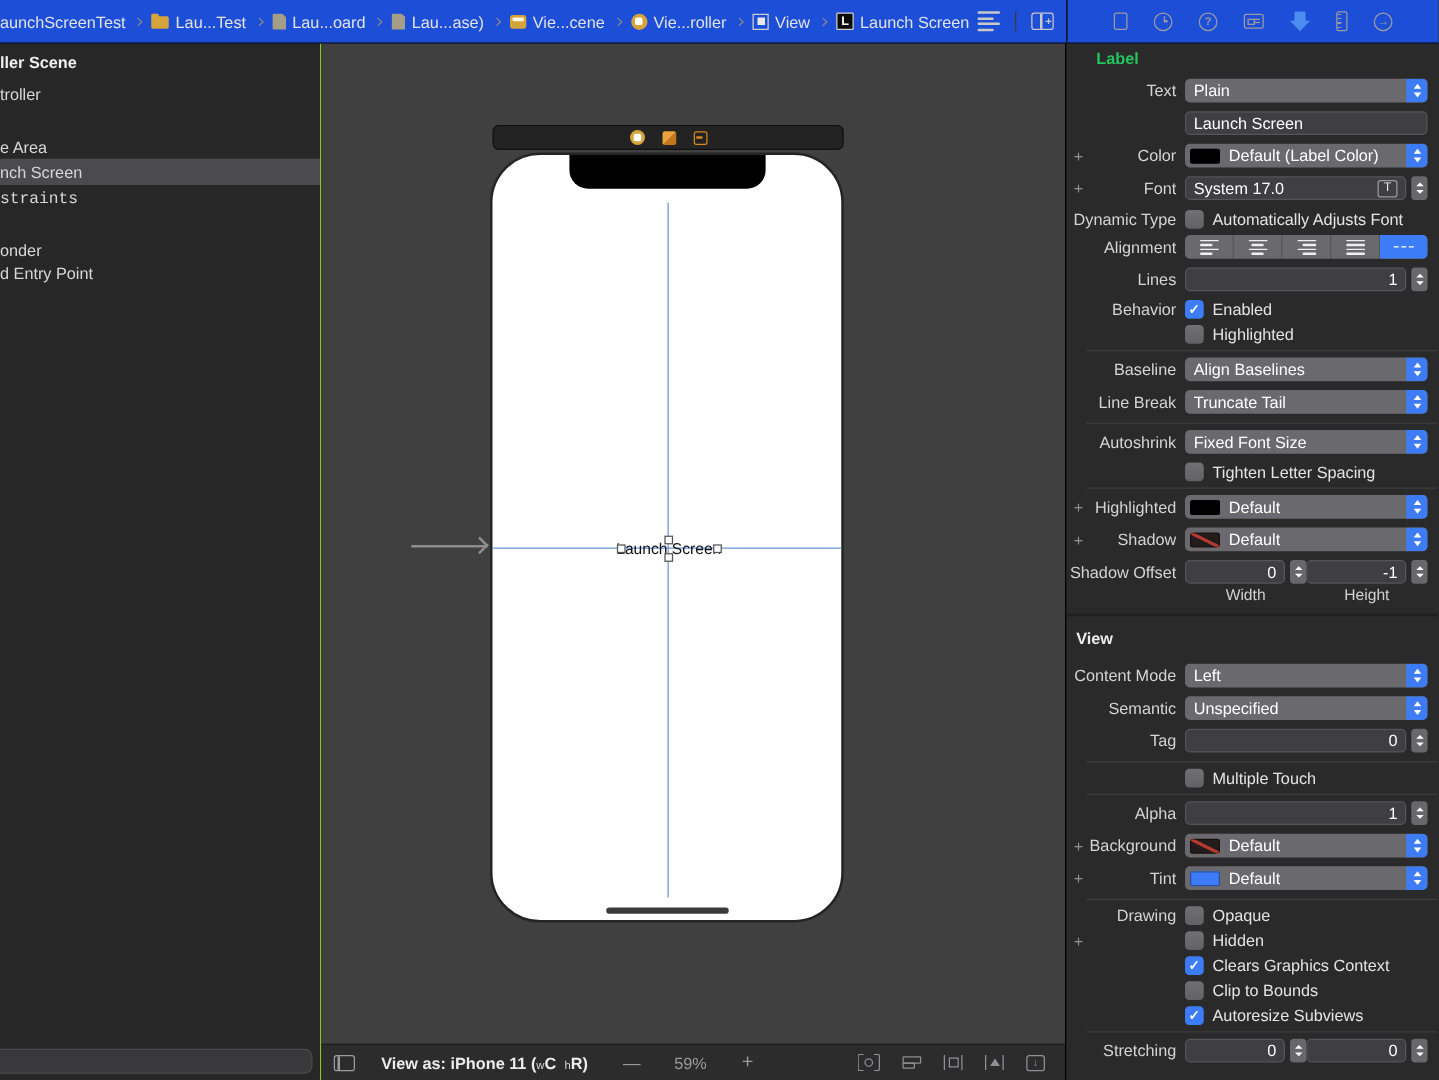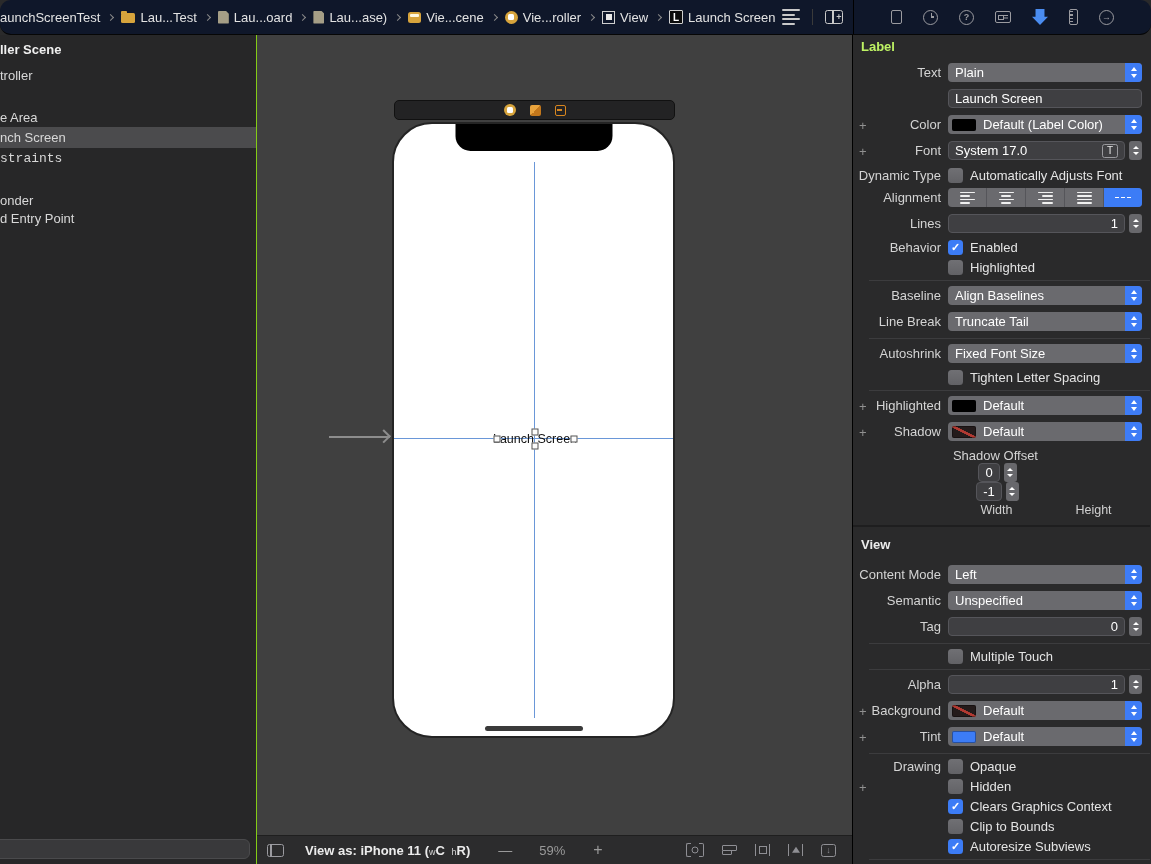--- a/index.html
+++ b/index.html
@@ -1,20 +1,20 @@
 <!DOCTYPE html>
 <html><head>
 <meta charset="utf-8">
 <style>
   * { box-sizing: border-box; }
   html,body { margin:0; padding:0; background:#2a2a2b; }
   body { width:1151px; height:864px; overflow:hidden; font-family:"Liberation Sans",sans-serif; -webkit-font-smoothing:antialiased; }
 
   
-  .topbar { height:35px; display:flex; background:#0f172a; border-bottom:1px solid #060606;border-radius:11px; }
+  .topbar { height:35px; display:flex; background:#1d4ed8; border-bottom:1px solid #060606; }
   .jumpbar { width:853px; flex:none; display:flex; align-items:center; font-size:13px; color:#e3e3e3; overflow:hidden; }
   .jump-item { display:flex; align-items:center; gap:5px; white-space:nowrap; }
   .chev { width:5px; height:5px; border-top:1.5px solid #8a8a8a; border-right:1.5px solid #8a8a8a; transform:rotate(45deg); margin:0 8px; flex:none; }
   .ic-folder { width:14px; height:10px; background:#d7a43c; border-radius:1.5px; position:relative; margin-top:2px; }
   .ic-folder::before { content:""; position:absolute; left:0; top:-2.5px; width:6px; height:3px; background:#d7a43c; border-radius:1px 1px 0 0; }
   .ic-file { width:11px; height:13px; background:#a59e86; clip-path:polygon(0 0,70% 0,100% 25%,100% 100%,0 100%); border-radius:1px; }
   .ic-sb { width:13px; height:11px; background:#d7a43c; border-radius:2.5px; position:relative; }
   .ic-sb::after { content:""; position:absolute; left:2px; right:2px; top:2px; height:3px; background:#fff8e0; border-radius:1px; }
   .ic-vc { width:13px; height:13px; border-radius:50%; background:#d7a43c; position:relative; }
   .ic-vc::after { content:""; position:absolute; inset:3.5px; background:#fff; border-radius:1.5px; }
@@ -98,25 +98,25 @@
   .ic-pinw { width:15px; height:12px; border-left:1.5px solid currentColor; border-right:1.5px solid currentColor; position:relative; }
   .ic-pinw::before { content:""; position:absolute; left:50%; top:50%; transform:translate(-50%,-50%); width:6px; height:6px; border:1.5px solid currentColor; }
   .ic-pinh { width:15px; height:12px; border-left:1.5px solid currentColor; border-right:1.5px solid currentColor; position:relative; }
   .ic-pinh::before { content:""; position:absolute; left:50%; top:50%; transform:translate(-50%,-55%); width:0; height:0; border-left:4px solid transparent; border-right:4px solid transparent; border-bottom:6.5px solid currentColor; }
   .ic-resolve { width:15px; height:13px; border:1.5px solid currentColor; border-radius:2.5px; position:relative; }
   .ic-resolve::after { content:"\2193"; position:absolute; left:50%; top:50%; transform:translate(-50%,-52%); font-size:9px; }
 
   
   .inspector { width:298px; flex:none; background:#2a2a2b; border-left:1px solid #000; overflow:hidden; font-size:13px; color:#d4d4d4; }
   .icontent { padding-top:4px; }
-  .sec-h { font-weight:700; color:#bef264; margin:0 0 8px 0; padding-left:8px; height:16px; line-height:16px; }
+  .sec-h { font-weight:700; color:#22c55e; margin:0 0 8px 0; padding-left:24px; height:16px; line-height:16px; }
   .sec-h2 { font-weight:700; color:#ececec; margin:10px 0 12px 0; padding-left:8px; height:16px; line-height:16px; }
   .irow { display:flex; align-items:center; margin-bottom:7px; padding-right:8px; position:relative; }
   .irow.cbrow { margin-bottom:5px;align-items:center; }
-  .irow.tight { margin-bottom:2px;flex-direction:column; }
+  .irow.tight { margin-bottom:2px; }
   .irow.fontrow { margin-bottom:8px; }
   .rlabel { flex:none; width:88px; text-align:right; margin-right:7px; color:#d4d4d4; white-space:nowrap; }
   .plus { position:absolute; left:6px; top:50%; transform:translateY(-50%); color:#909090; font-size:13px; }
   .popup { flex:1; height:19px; background:#6a6a6e; border-radius:4px; display:flex; align-items:center; color:#fff; position:relative; padding-left:7px; overflow:hidden; min-width:0; }
   .popup.swpad { padding-left:4px; }
   .cap { position:absolute; right:0; top:0; bottom:0; width:17px; background:#3e7cf6; display:flex; flex-direction:column; align-items:center; justify-content:center; gap:2.5px; }
   .tri-u { width:0; height:0; border-left:3.5px solid transparent; border-right:3.5px solid transparent; border-bottom:4px solid #fff; }
   .tri-d { width:0; height:0; border-left:3.5px solid transparent; border-right:3.5px solid transparent; border-top:4px solid #fff; }
   .field { height:19px; background:#3f3f42; border:1px solid #55555a; border-radius:4px; color:#fff; display:flex; align-items:center; padding:0 6px; min-width:0; }
   .field.grow { flex:1; }

